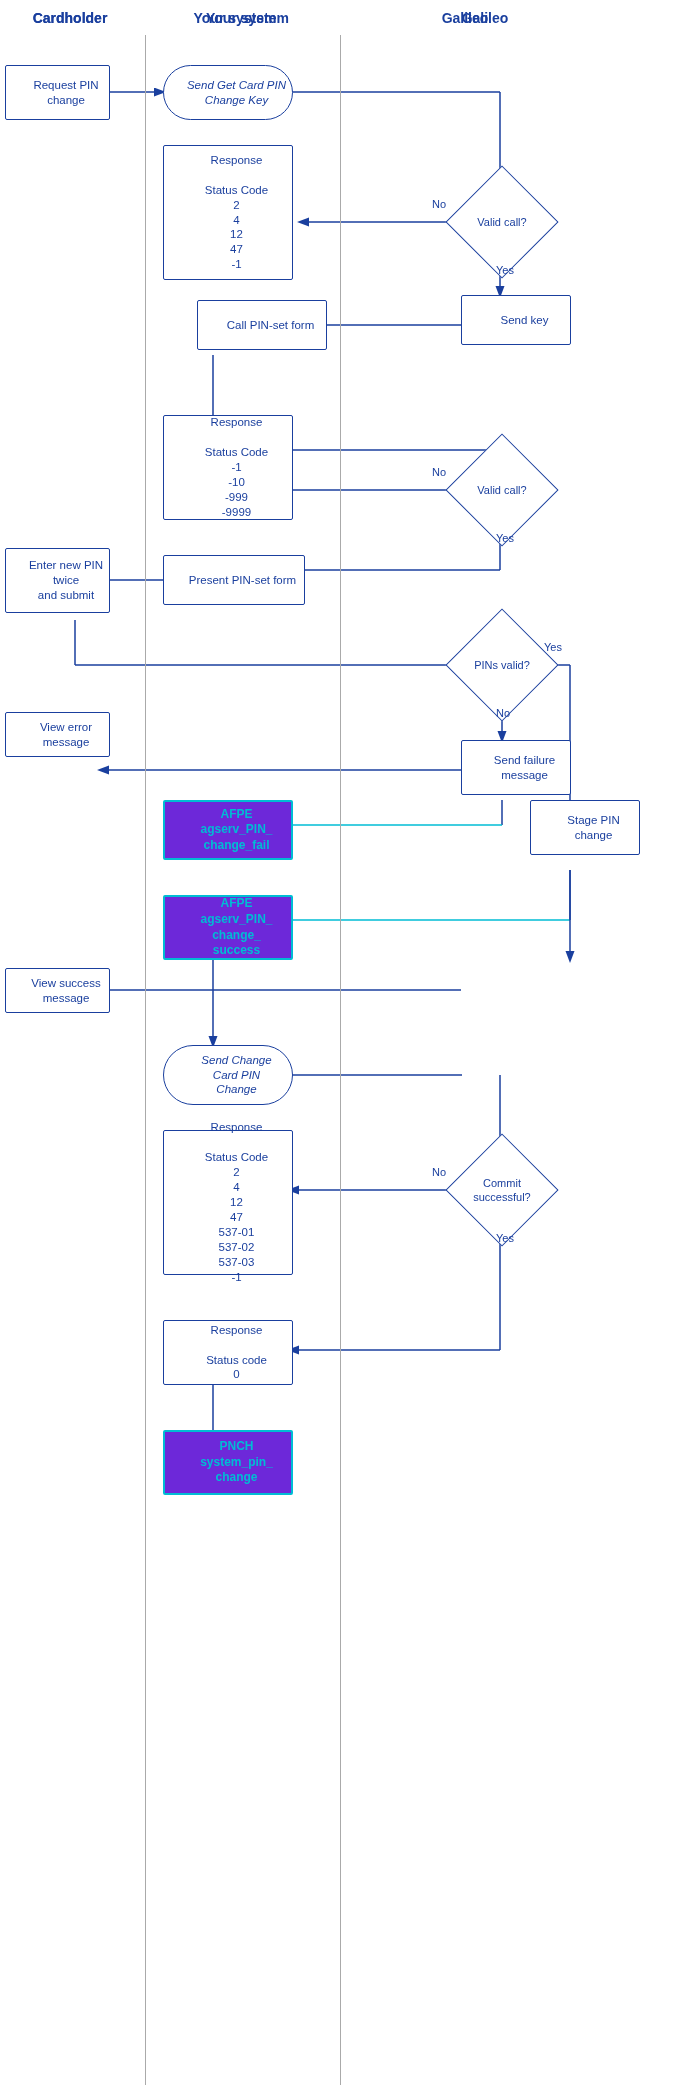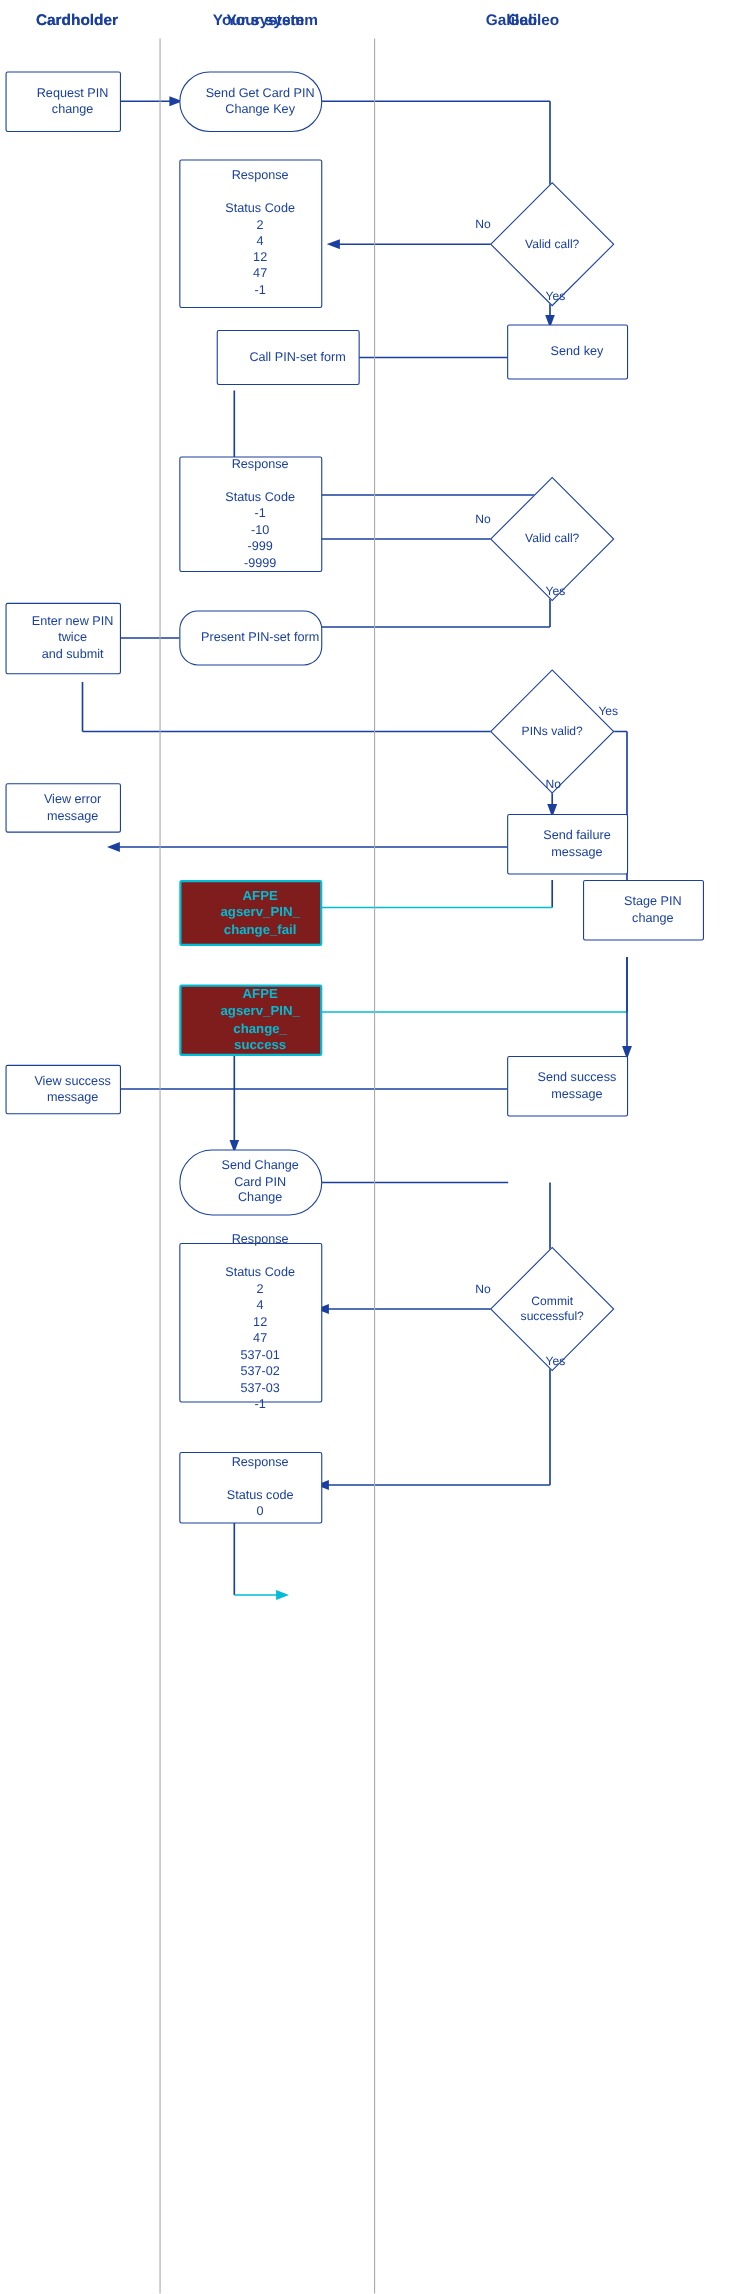--- a/index.html
+++ b/index.html
@@ -53,20 +53,21 @@
     .rect {
       border: 1.5px solid #1a3f9e;
       border-radius: 2px;
       background: #fff;
     }
 
     .rounded {
       border: 1.5px solid #1a3f9e;
       border-radius: 50px;
       background: #fff;
+      font-style: italic;
     }
 
     .diamond-wrap {
       position: absolute;
     }
     .diamond {
       width: 80px;
       height: 80px;
       background: #fff;
       border: 1.5px solid #1a3f9e;
@@ -82,21 +83,21 @@
       font-size: 11px;
       color: #1a3f9e;
       width: 80px;
       height: 80px;
       line-height: 1.3;
     }
 
     .cyan-rect {
       border: 2px solid #00bcd4;
       border-radius: 2px;
-      background: #7f1d1d;
+      background: #6d28d9;
       color: #00bcd4;
       font-weight: bold;
     }
 
     
     .arrows-svg {
       position: absolute;
       top: 0;
       left: 0;
       width: 679px;
@@ -235,21 +236,21 @@
 
   <div class="diamond-wrap" style="left: 462px; top: 450px;">
     <div class="diamond"></div>
     <div class="diamond-label">
       <span>Valid call?</span>
     </div>
     <span style="position:absolute; left:-30px; top:16px; font-size:11px; color:#1a3f9e;">No</span>
     <span style="position:absolute; left:34px; top:82px; font-size:11px; color:#1a3f9e;">Yes</span>
   </div>
 
-  <div class="shape rect" style="left: 163px; top: 555px; width: 130px; height: 50px; border-radius: 17px;">
+  <div class="shape rect" style="left: 163px; top: 555px; width: 142px; height: 50px;">
     <span>Present PIN-set form</span>
   </div>
 
   <div class="shape rect" style="left: 5px; top: 548px; width: 105px; height: 65px;">
     <span style="white-space:pre-line;">Enter new PIN
 twice
 and submit</span>
   </div>
 
   <div class="diamond-wrap" style="left: 462px; top: 625px;">
@@ -283,24 +284,20 @@
 change</span>
   </div>
 
   <div class="shape cyan-rect" style="left: 163px; top: 895px; width: 130px; height: 65px;">
     <span style="white-space:pre-line; font-size:12px;">AFPE
 agserv_PIN_
 change_
 success</span>
   </div>
 
-  <div class="shape rect" style="left: 461px; top: 960px; width: 110px; height: 55px;">
-    <span>Send success
-message</span>
-  </div>
 
   <div class="shape rect" style="left: 5px; top: 968px; width: 105px; height: 45px;">
     <span>View success
 message</span>
   </div>
 
   <div class="shape rounded" style="left: 163px; top: 1045px; width: 130px; height: 60px;">
     <span style="white-space:pre-line;">Send Change
 Card PIN
 Change</span>
@@ -330,18 +327,23 @@
 -1</span>
   </div>
 
   <div class="shape rect" style="left: 163px; top: 1320px; width: 130px; height: 65px;">
     <span style="white-space:pre-line;">Response
 
 Status code
 0</span>
   </div>
 
+  <div class="shape cyan-rect" style="left: 163px; top: 1430px; width: 130px; height: 65px;">
+    <span style="white-space:pre-line; font-size:12px;">PNCH
+system_pin_
+change</span>
+  </div>
 
   <div style="position:absolute; top:10px; left:5px; width:130px; text-align:center; font-size:14px; font-weight:bold; color:#1a3f9e;">Cardholder</div>
   <div style="position:absolute; top:10px; left:155px; width:185px; text-align:center; font-size:14px; font-weight:bold; color:#1a3f9e;">Your system</div>
   <div style="position:absolute; top:10px; left:385px; width:200px; text-align:center; font-size:14px; font-weight:bold; color:#1a3f9e;">Galileo</div>
 
 </div>
 
 </body></html>

